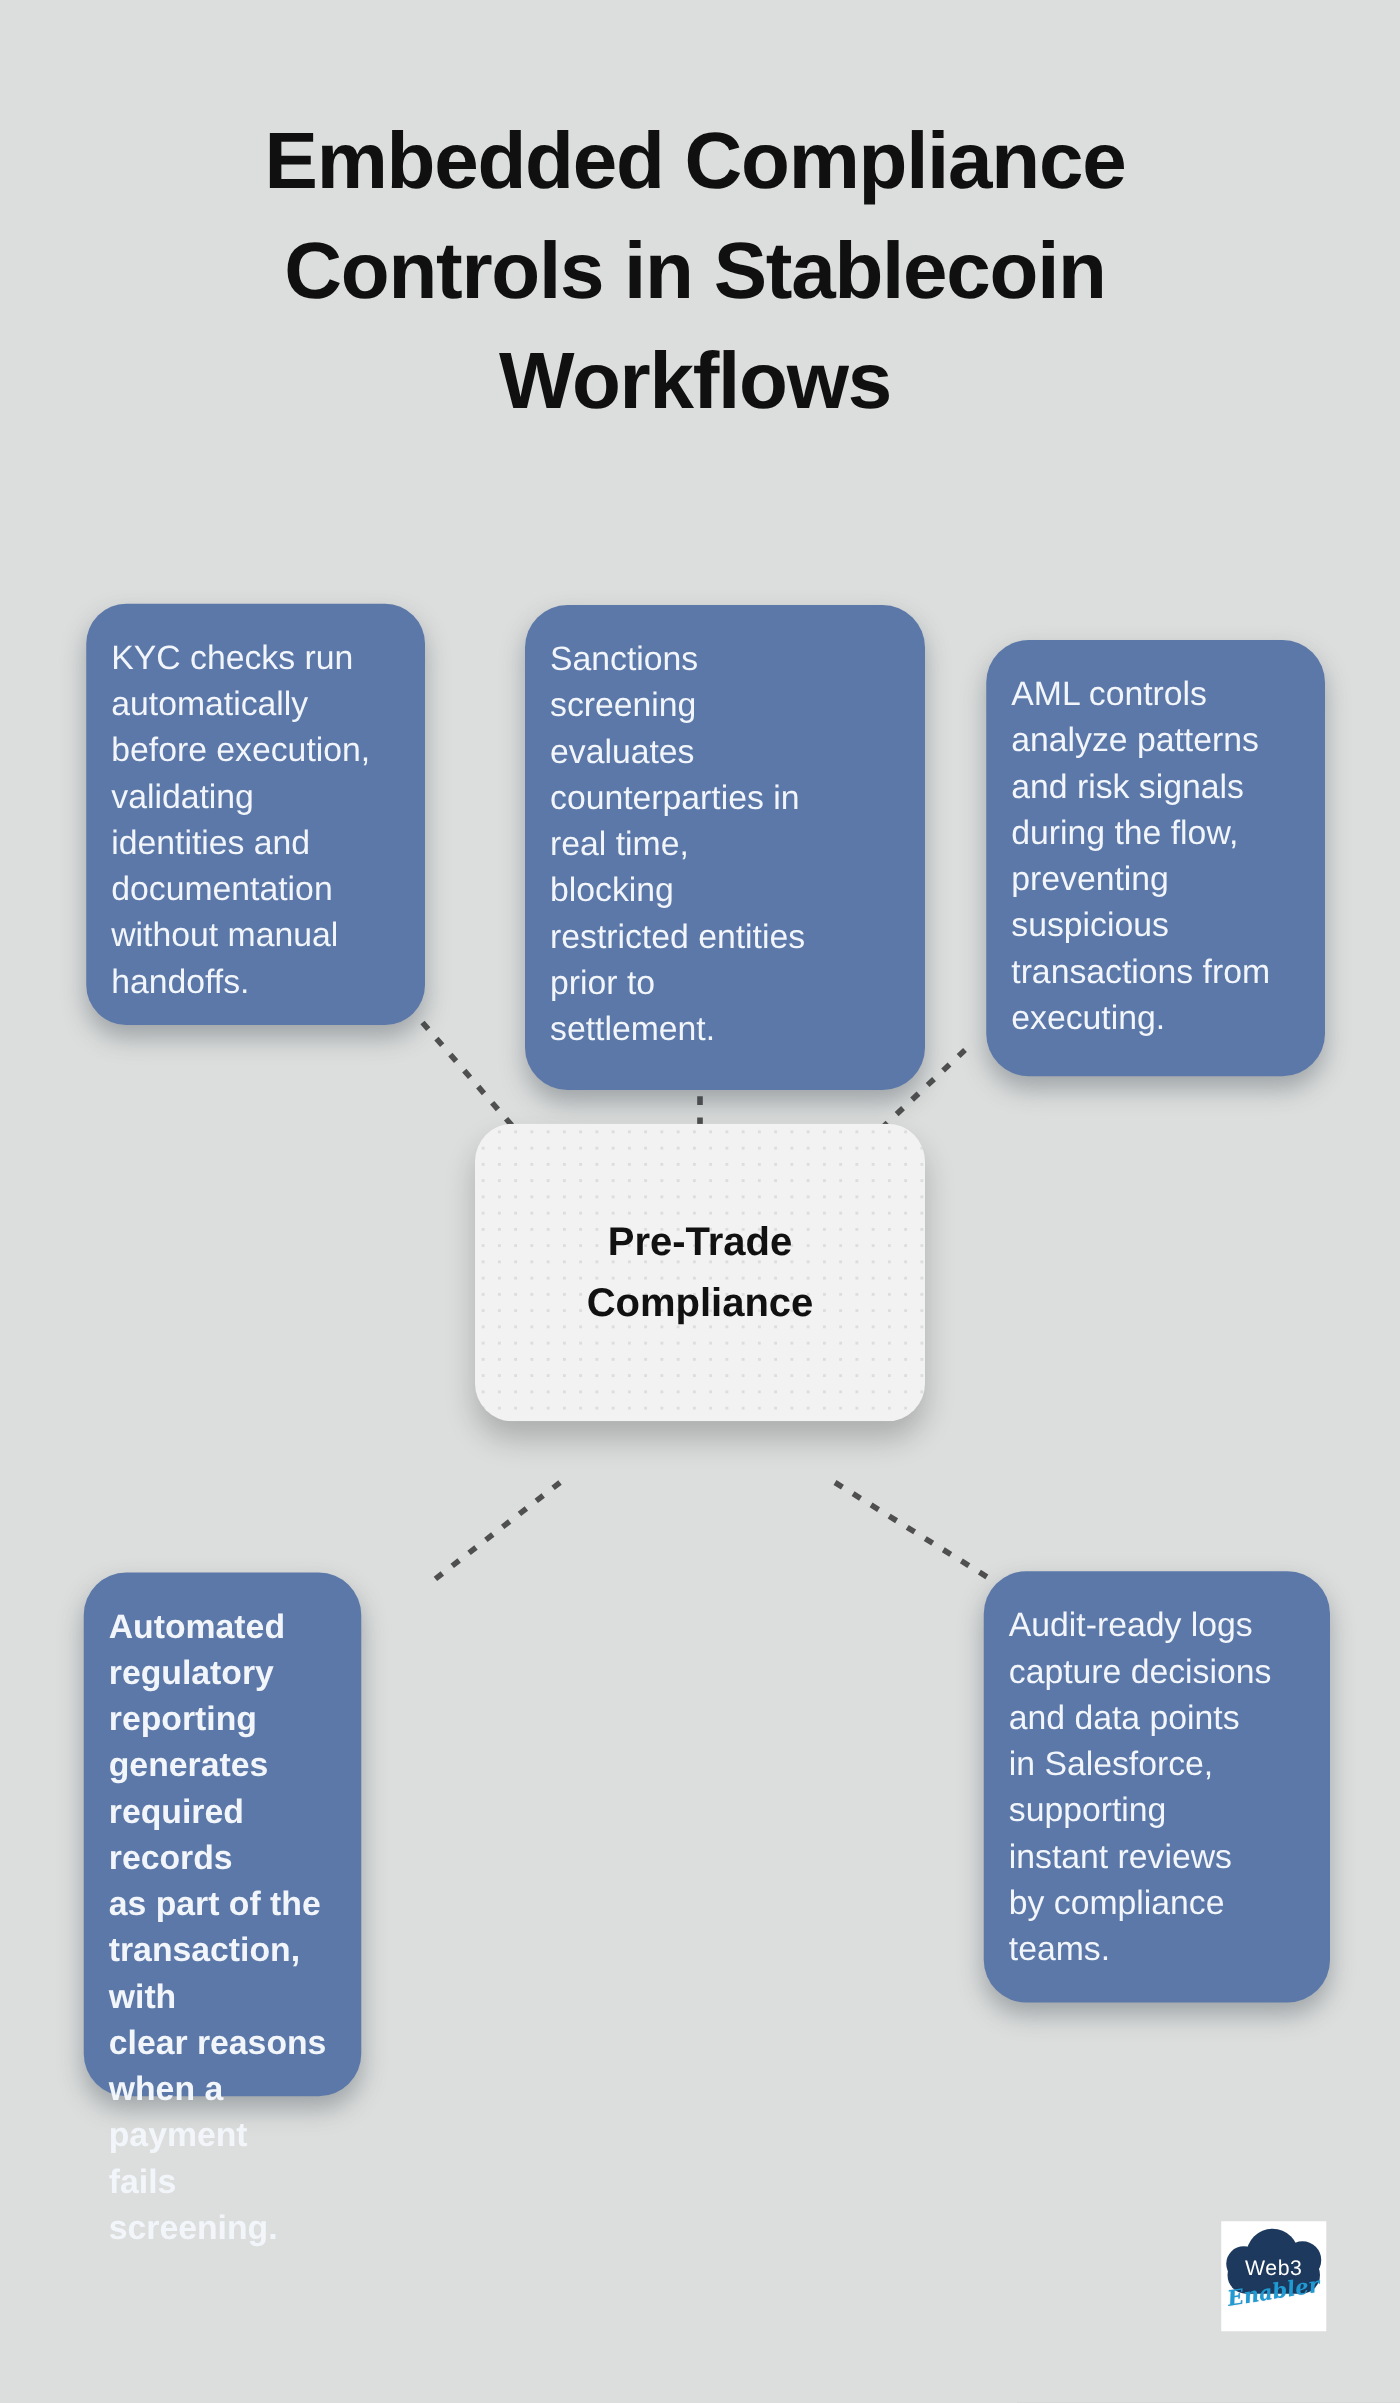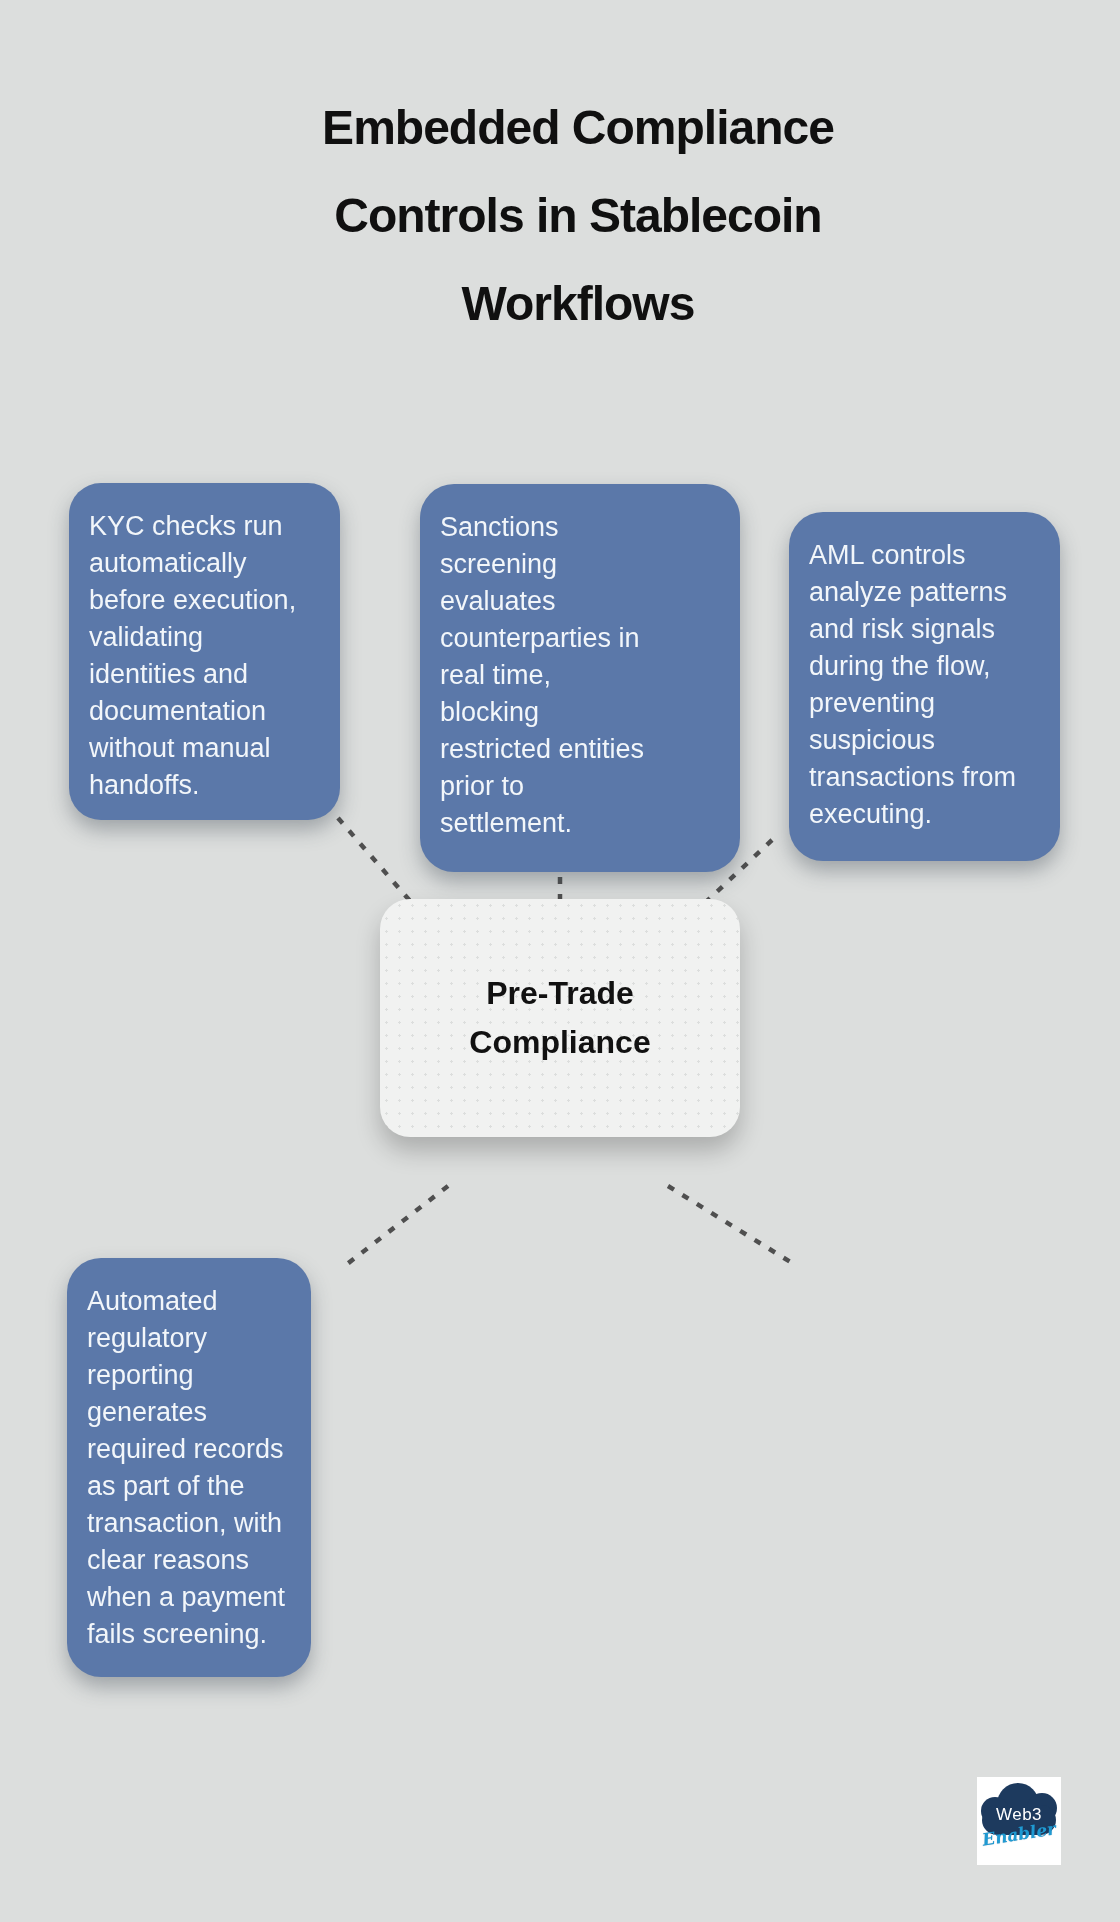--- a/index.html
+++ b/index.html
@@ -9,23 +9,23 @@
   }
   .canvas{
     position:relative;
     width:1120px;height:1922px;
     margin:0 auto;
     background:#dcdedd;
     overflow:hidden;
   }
   .page-title{
     position:absolute;
-    left:88px;top:84px;width:980px;
+    left:66px;top:84px;width:980px;
     text-align:center;
-    font-size:48px;line-height:88px;
+    font-size:64px;line-height:88px;
     font-weight:700;
     color:#101010;
     white-space:pre-line;
     letter-spacing:-1px;
   }
   .connectors{
     position:absolute;left:0;top:0;width:1120px;height:1922px;
     pointer-events:none;
   }
   .connectors line{
@@ -41,21 +41,21 @@
     color:#f2f6fa;
     font-size:27px;
     line-height:37px;
     padding:25px 19px 18px 20px;
     white-space:pre-line;
     box-sizing:border-box;
   }
   .node-kyc       {left:69px;  top:483px;  width:271px; height:337px;border-radius:32px;}
   .node-sanctions {left:420px; top:484px;  width:320px; height:388px;}
   .node-aml       {left:789px; top:486px;  width:271px; height:349px;margin-top:26px;}
-  .node-reporting {left:67px;  top:1258px; width:244px; height:419px;}
+  .node-reporting {left:67px;  top:1258px; width:222px; height:419px;font-weight:bold;}
   .node-audit     {left:787px; top:1257px; width:277px; height:345px;}
   .center-node{
     position:absolute;
     left:380px;top:899px;width:360px;height:238px;
     background:#f1f2f1;
     background-image:radial-gradient(circle,#dcdedd 1.2px,transparent 1.3px);
     background-size:13px 13px;
     border-radius:30px;
     box-shadow:0 14px 24px rgba(0,0,0,0.22);
     display:flex;align-items:center;justify-content:center;
@@ -144,20 +144,28 @@
 regulatory
 reporting
 generates
 required records
 as part of the
 transaction, with
 clear reasons
 when a payment
 fails screening.</div>
 
+  <div class="node node-audit">Audit-ready logs
+capture decisions
+and data points
+in Salesforce,
+supporting
+instant reviews
+by compliance
+teams.</div>
 
   <div class="brand">
     <div class="cloud">
       <span class="c1"></span>
         <span class="c2"></span>
         <span class="c3"></span>
         <span class="c4"></span>
     </div>
     <div class="brand-word">Web3</div>
     <div class="brand-script">Enabler</div>

